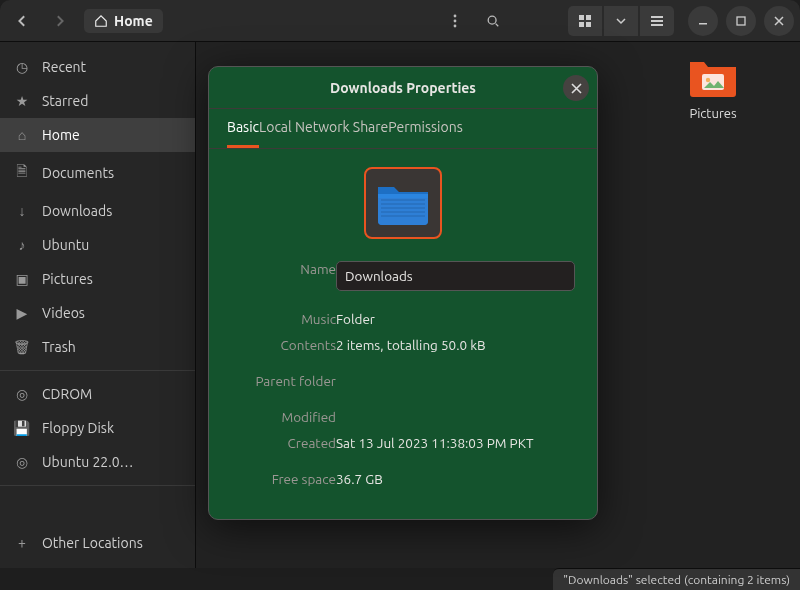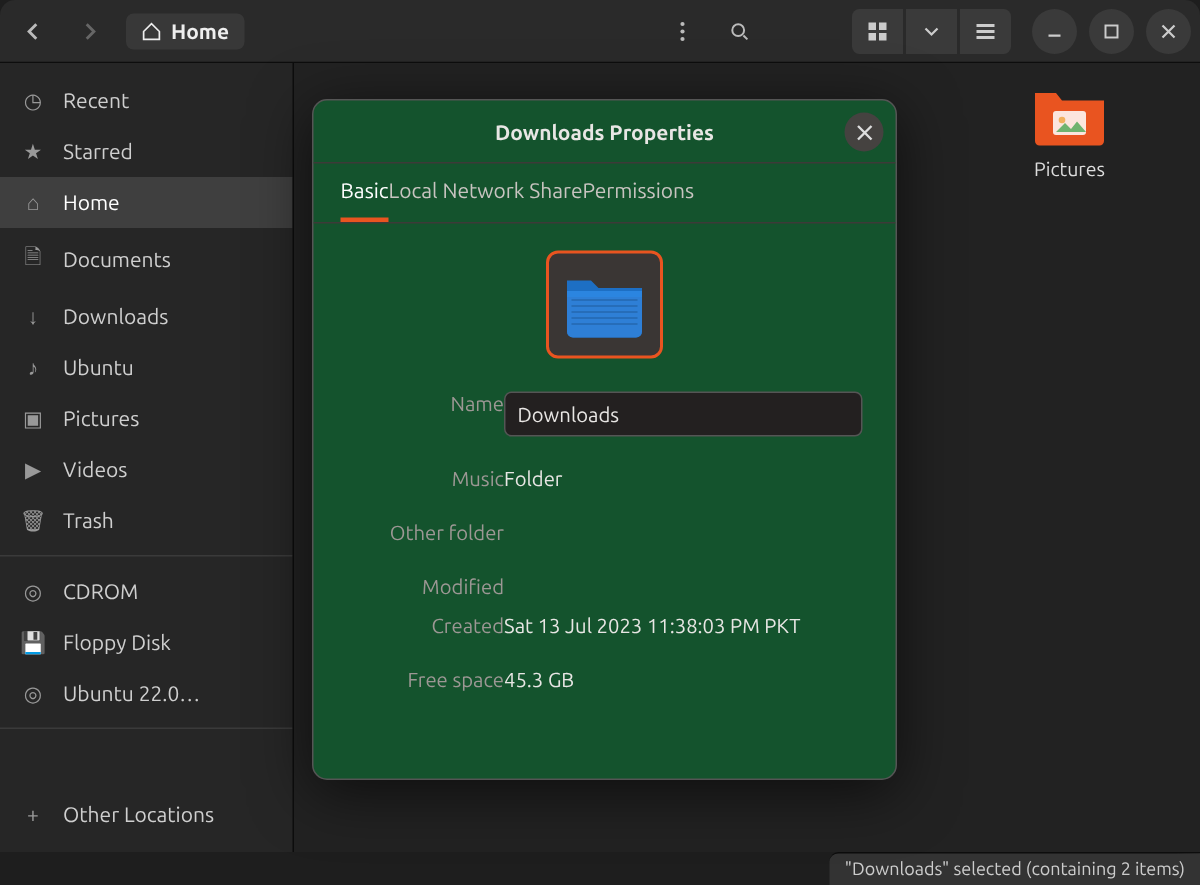--- a/index.html
+++ b/index.html
@@ -238,31 +238,35 @@
     </div>
     <div class="prop-row">
         <span class="k">Name</span>
         <input class="v" value="Downloads" style="">
       </div>
     <div class="prop-gap"></div>
     <div class="prop-row">
         <span class="k">Music</span>
         <span class="v">Folder</span>
       </div>
-    <div class="prop-gap"></div>
-    <div class="prop-row">
-        <span class="k">Other folder</span>
+    <div class="prop-row">
+        <span class="k">Contents</span>
+        <span class="v">2 items, totalling 50.0 kB</span>
+      </div>
+    <div class="prop-gap"></div>
+    <div class="prop-row">
+        <span class="k">Parent folder</span>
       </div>
     <div class="prop-gap"></div>
     <div class="prop-row">
         <span class="k">Modified</span>
       </div>
     <div class="prop-row">
         <span class="k">Created</span>
         <span class="v">Sat 13 Jul 2023 11:38:03 PM PKT</span>
       </div>
     <div class="prop-gap"></div>
     <div class="prop-row">
         <span class="k">Free space</span>
-        <span class="v">45.3 GB</span>
+        <span class="v">36.7 GB</span>
       </div>
   </div>
 </div>
 
 </body></html>

